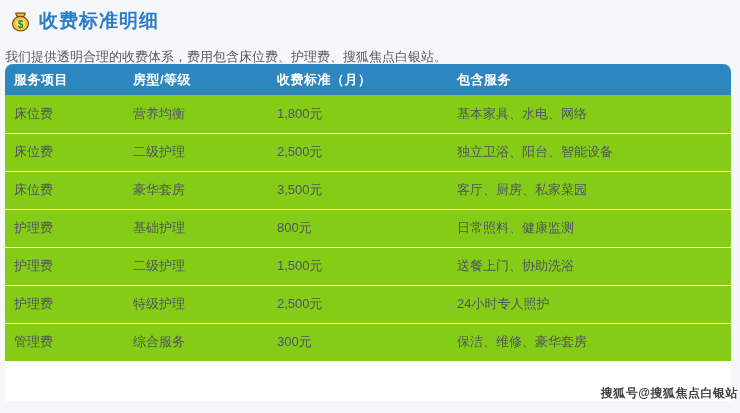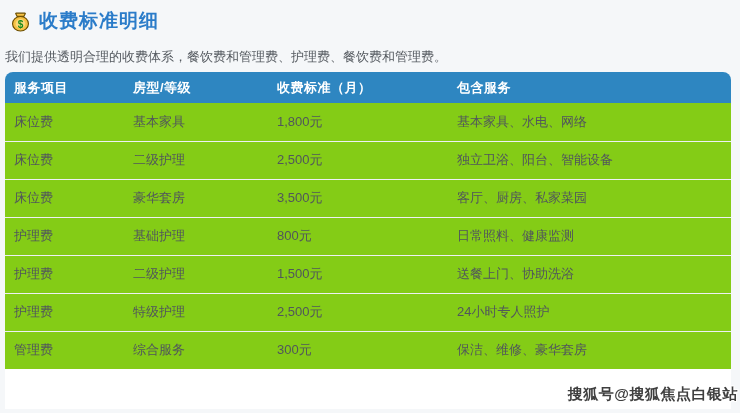--- a/index.html
+++ b/index.html
@@ -23,21 +23,21 @@
     letter-spacing: 1px;
     text-align: right;
   }
   .description {
     margin: 14px 0 0 5px;
     font-size: 13px;
     color: #565b61;
   }
   .table-wrap {
     position: absolute;
-    top: 72px;
+    top: 64px;
     left: 5px;
     width: 726px;
     height: 337px;
     background: #ffffff;
     border-radius: 8px 8px 0 0;
     overflow: hidden;
   }
   table {
     width: 100%;
     border-collapse: collapse;
@@ -61,21 +61,21 @@
     padding: 0 0 0 9px;
     background: #84cc16;
     white-space: nowrap;
     overflow: hidden;
   }
   tbody tr + tr td { border-top: 1px solid #edf0f3; }
   .watermark {
     position: absolute;
     top: 385px;
     right: 2px;
-    font-size: 15px;
+    font-size: 12px;
     font-weight: bold;
     color: #3f3f3f;
     letter-spacing: 0.5px;
     white-space: nowrap;
     text-shadow:
       -1px -1px 0 #ffffff, 1px -1px 0 #ffffff,
       -1px  1px 0 #ffffff, 1px  1px 0 #ffffff,
       -1px  0   0 #ffffff, 1px  0   0 #ffffff,
        0   -1px 0 #ffffff, 0    1px 0 #ffffff;
   }
@@ -86,42 +86,42 @@
 <div class="title-row">
   <svg class="icon-moneybag" viewBox="0 0 24 24" aria-hidden="true">
     <path d="M8.2 6.2 L6.6 3.2 Q6.3 2.5 7 2.5 L17 2.5 Q17.7 2.5 17.4 3.2 L15.8 6.2 Z" fill="#f7c244" stroke="#6b4e00" stroke-width="1.3"></path>
     <ellipse cx="12" cy="14.6" rx="9.1" ry="8.3" fill="#f7c244" stroke="#6b4e00" stroke-width="1.3"></ellipse>
     <ellipse cx="12" cy="14.6" rx="5.6" ry="5.4" fill="#fbda7a"></ellipse>
     <text x="12" y="19" font-size="11.5" font-weight="bold" fill="#1d8a1d" text-anchor="middle" font-family="'Liberation Sans', sans-serif">$</text>
   </svg>
   <span class="page-title">收费标准明细</span>
 </div>
 
-<div class="description">我们提供透明合理的收费体系，餐饮费和管理费、护理费、餐饮费和管理费。</div>
+<div class="description">我们提供透明合理的收费体系，费用包含床位费、护理费、搜狐焦点白银站。</div>
 
 <div class="table-wrap">
   <table>
     <colgroup>
       <col style="width:119px">
       <col style="width:144px">
       <col style="width:180px">
       <col style="width:283px">
     </colgroup>
     <thead>
       <tr>
         <th>服务项目</th>
         <th>房型/等级</th>
         <th>收费标准（月）</th>
         <th>包含服务</th>
       </tr>
     </thead>
     <tbody id="fee-table-body">
         <tr>
           <td>床位费</td>
-          <td>基本家具</td>
+          <td>营养均衡</td>
           <td>1,800元</td>
           <td>基本家具、水电、网络</td>
         </tr>
         <tr>
           <td>床位费</td>
           <td>二级护理</td>
           <td>2,500元</td>
           <td>独立卫浴、阳台、智能设备</td>
         </tr>
         <tr>

